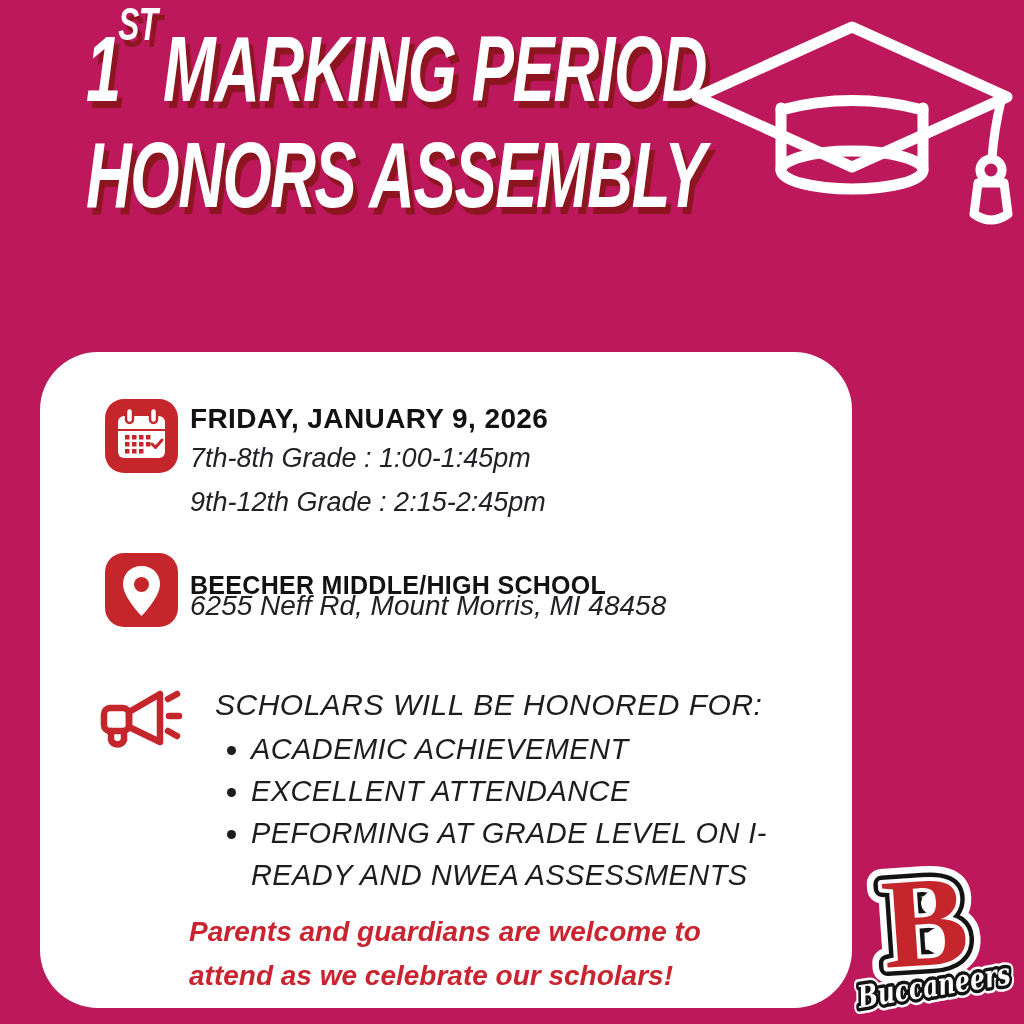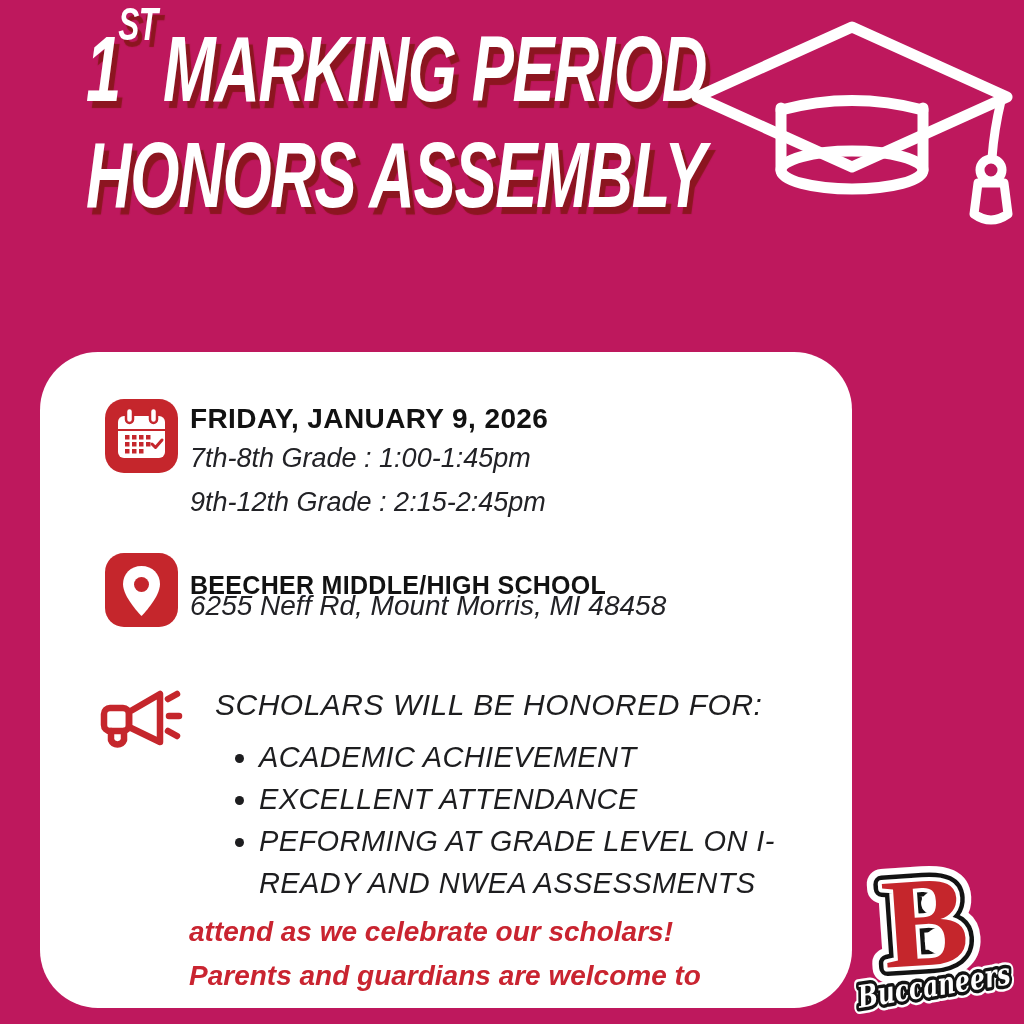--- a/index.html
+++ b/index.html
@@ -33,21 +33,21 @@
   .tile{position:absolute;width:73px;height:74px;background:#c5262c;border-radius:19px;}
   .tile-cal{left:65px;top:47px;}
   .tile-pin{left:65px;top:201px;}
   .h-date{position:absolute;left:150px;top:51px;font-size:28px;font-weight:700;letter-spacing:.4px;color:#121212;}
   .times{position:absolute;left:150px;top:84px;font-size:27px;font-style:italic;color:#222226;line-height:44px;}
   .h-loc{position:absolute;left:150px;top:207px;font-size:25px;font-weight:700;letter-spacing:.3px;color:#121212;margin-top:12px;}
   .addr{position:absolute;left:150px;top:238px;font-size:28px;font-style:italic;color:#222226;}
   .mega{position:absolute;left:56px;top:330px;width:92px;height:82px;}
   .h-honors{position:absolute;left:155px;top:336px;font-size:30px;font-style:italic;letter-spacing:.5px;color:#1d1d1f;margin-left:20px;}
   .honors-list{
-    position:absolute;left:161px;top:368px;width:556px;margin:16px;padding:0 0 0 42px;
+    position:absolute;left:161px;top:368px;width:556px;margin:8px;padding:0 0 0 42px;
     font-size:29px;font-style:italic;color:#1d1d1f;line-height:42px;letter-spacing:.4px;
     list-style:disc;
   }
   .honors-list li{margin:0;padding:0;}
   .note{
     position:absolute;left:149px;top:558px;
     font-size:28px;font-weight:700;font-style:italic;color:#c92430;line-height:44px;
   }
   
   .logo{position:absolute;left:852px;top:836px;width:168px;height:182px;}
@@ -130,22 +130,22 @@
       </g>
     </svg>
     <div class="h-honors">SCHOLARS WILL BE HONORED FOR:</div>
     <ul class="honors-list">
       <li>ACADEMIC ACHIEVEMENT</li>
       <li>EXCELLENT ATTENDANCE</li>
       <li>PEFORMING AT GRADE LEVEL ON I-READY AND NWEA ASSESSMENTS</li>
     </ul>
 
     <div class="note">
+      <div>Parents and guardians are welcome to</div>
       <div>attend as we celebrate our scholars!</div>
-      <div>Parents and guardians are welcome to</div>
     </div>
   </div>
 
   <svg class="logo" viewBox="0 0 168 182">
     <g transform="rotate(-4 84 80)">
       <text class="bigB" x="30" y="128" paint-order="stroke" stroke="#ffffff" stroke-width="30" stroke-linejoin="round" fill="#ffffff">B</text>
       <text class="bigB" x="30" y="128" paint-order="stroke" stroke="#131313" stroke-width="17" stroke-linejoin="round" fill="#131313">B</text>
       <ellipse cx="84" cy="67" rx="14" ry="12" fill="#ffffff"></ellipse>
       <ellipse cx="86" cy="105" rx="15" ry="13" fill="#ffffff"></ellipse>
       <text class="bigB" x="30" y="128" paint-order="stroke" stroke="#ffffff" stroke-width="8" stroke-linejoin="round" fill="#ffffff">B</text>

